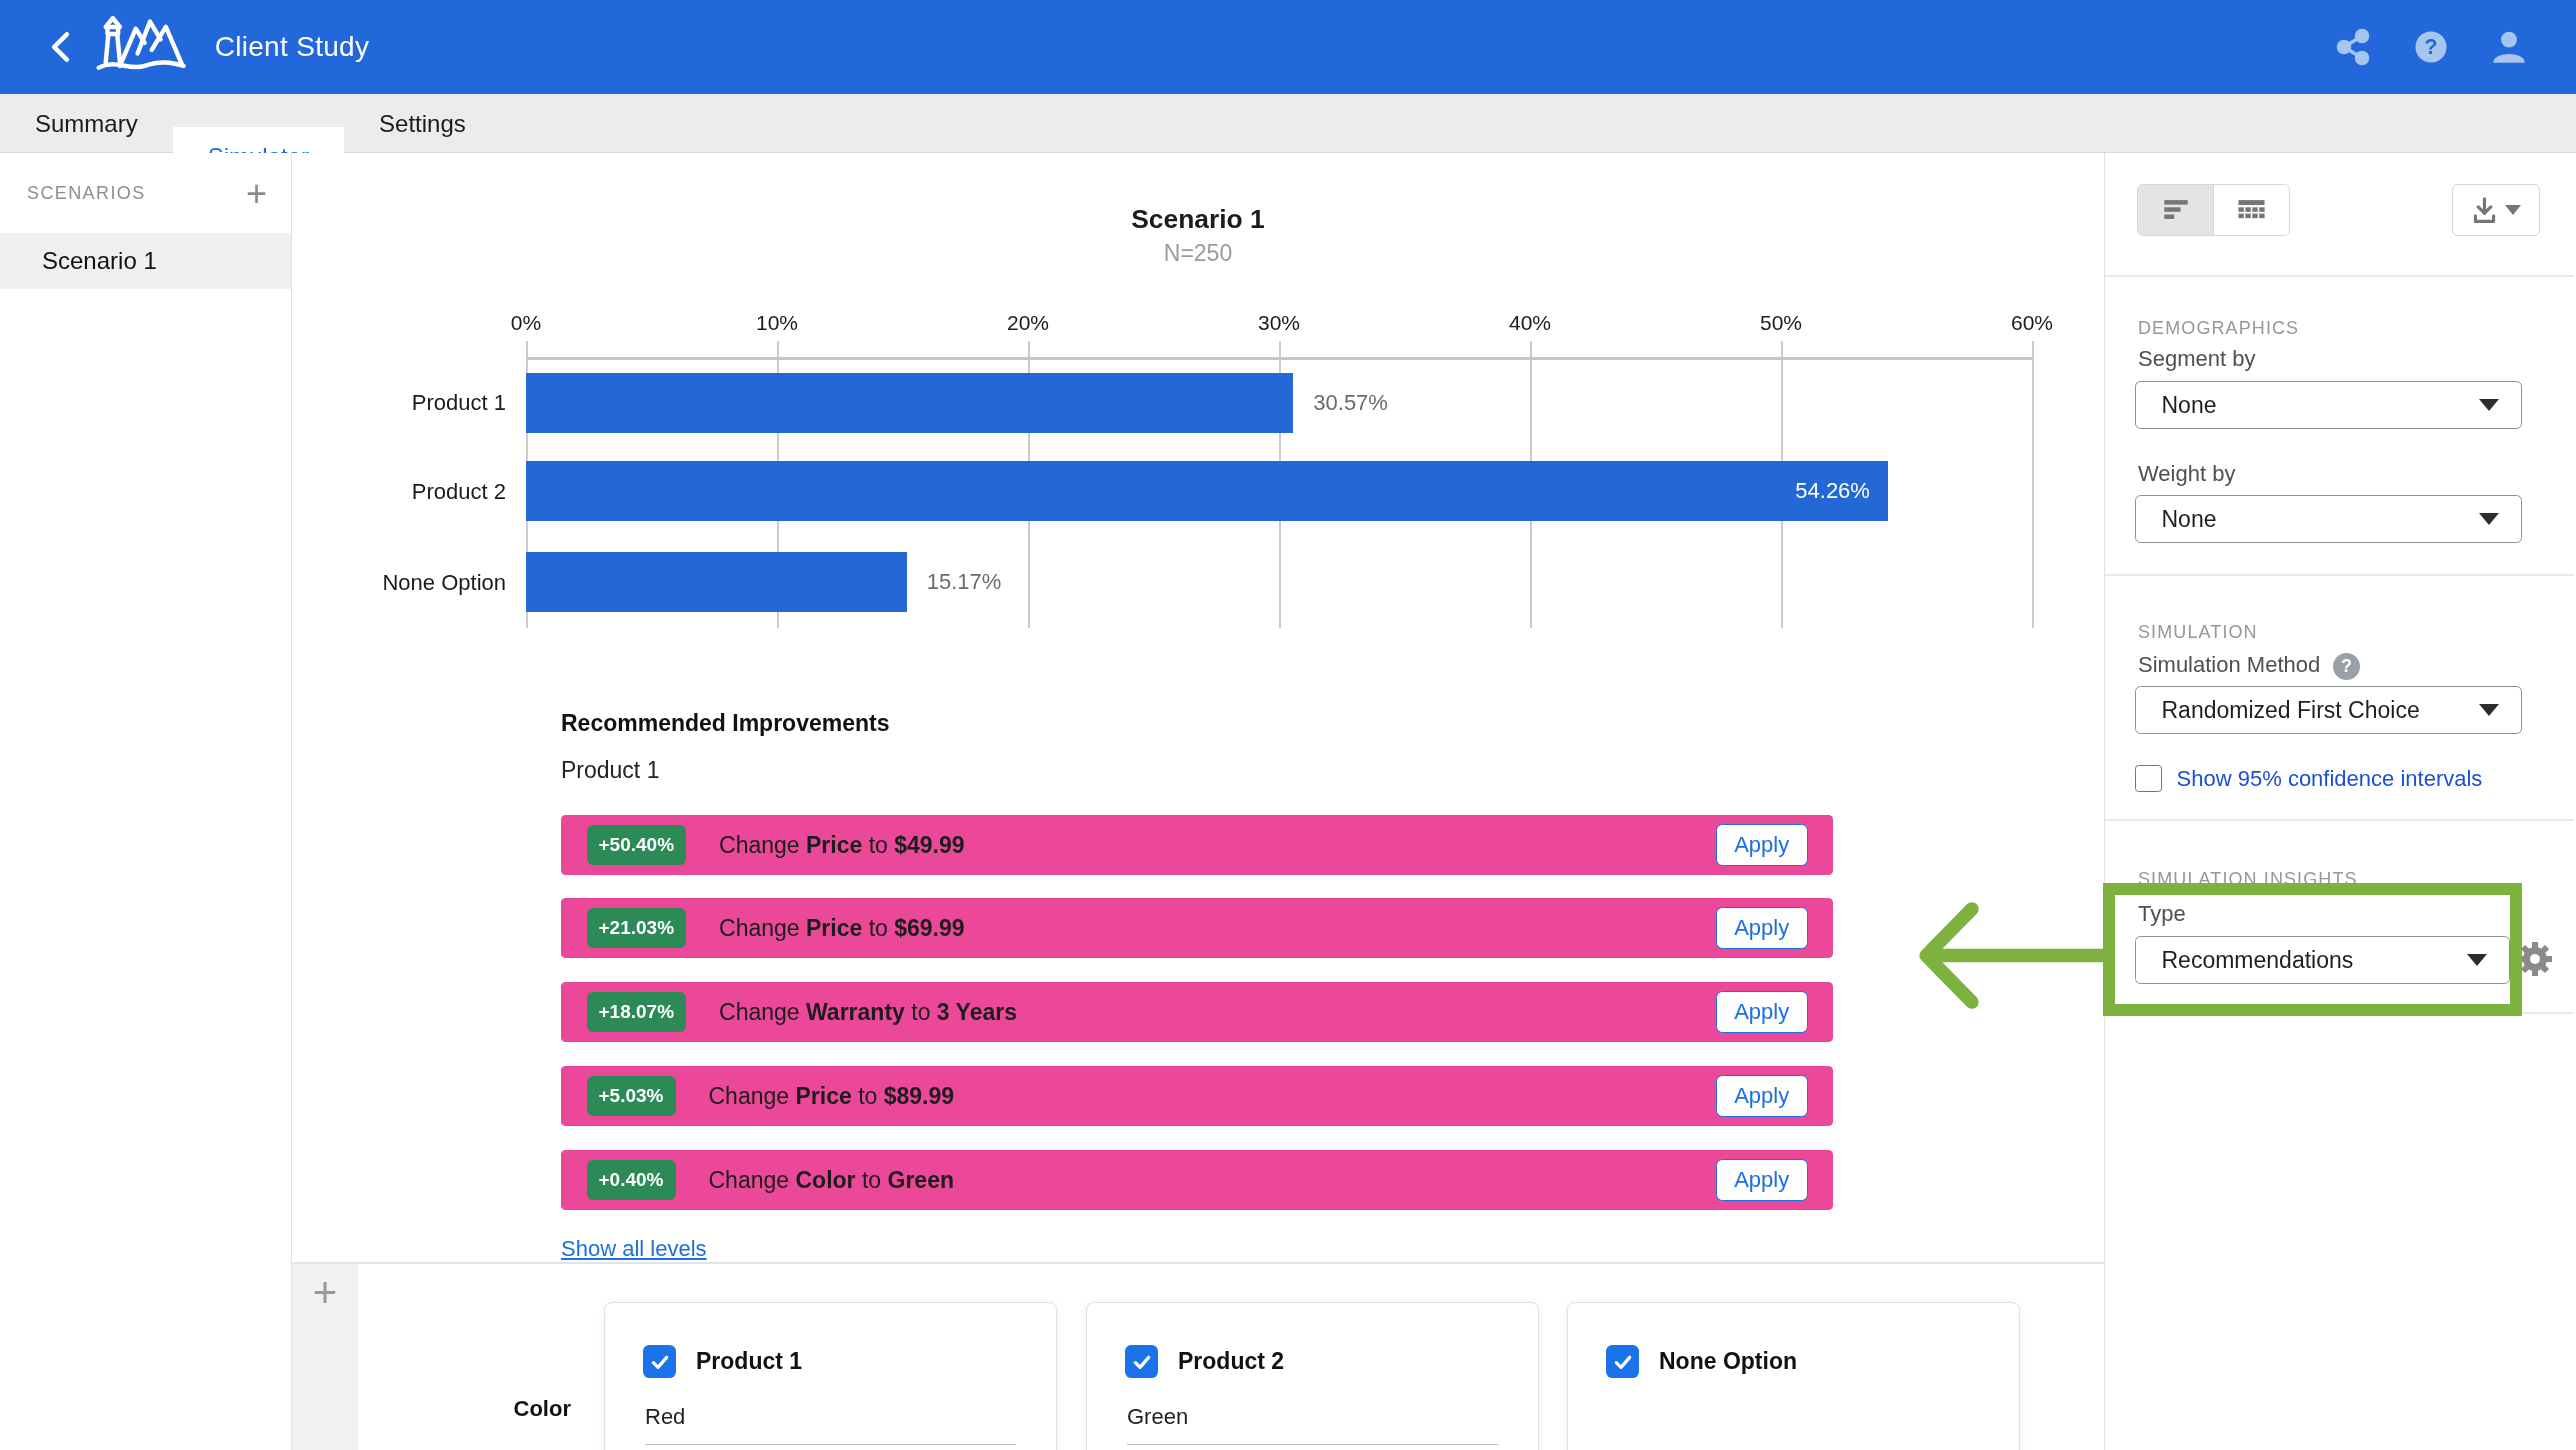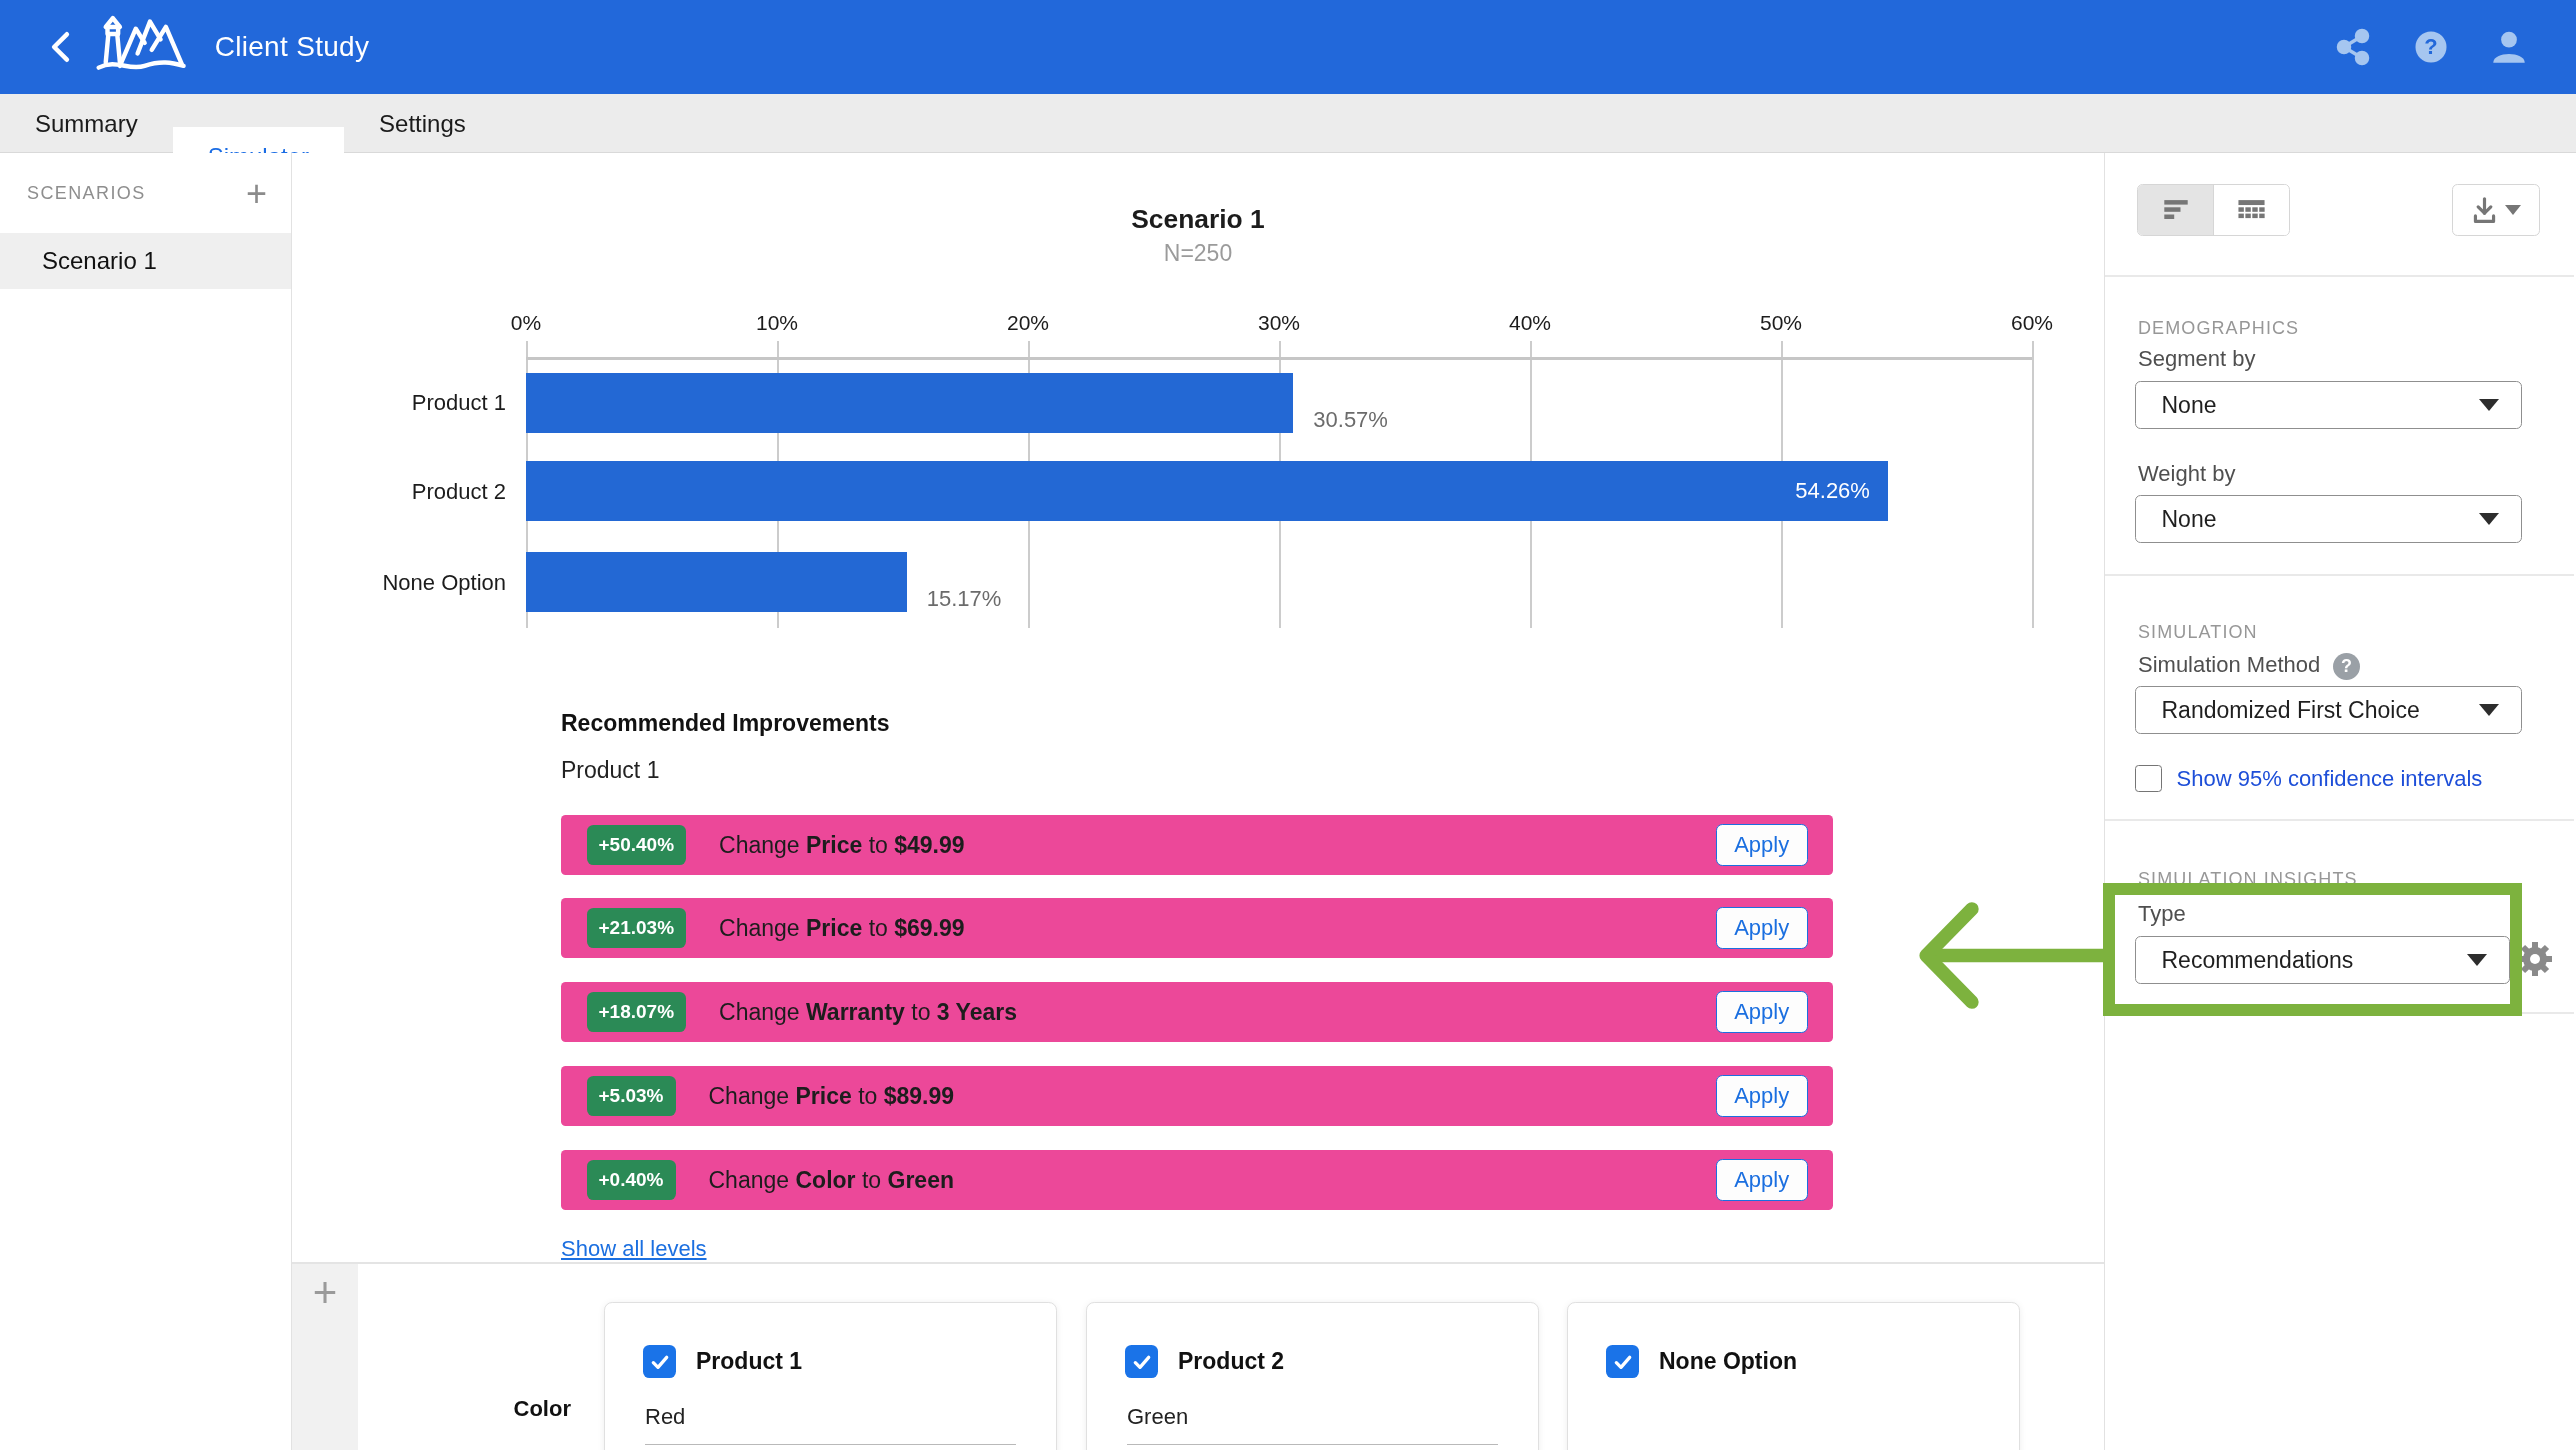--- a/index.html
+++ b/index.html
@@ -34,21 +34,21 @@
 
   
   .chart-title { position:absolute; top:51px; left:0; width:100%; text-align:center;
     font-size:26.4px; font-weight:700; color:#1c1c1c; }
   .chart-sub { position:absolute; top:87px; left:0; width:100%; text-align:center;
     font-size:23px; color:#9b9b9b; }
   .chart-area { position:absolute; left:234px; top:158px; width:1506px; height:346px; }
   .tick { position:absolute; top:0; transform:translateX(-50%); font-size:21px; color:#1c1c1c; }
   .gridline { position:absolute; top:30px; height:287px; width:1.8px; background:#ccc; }
   .topline { position:absolute; top:46px; left:0; width:100%; height:2.7px; background:#c6c6c6; }
-  .bar-row { position:absolute; left:0; width:100%; height:60px; display:flex; align-items:flex-end; }
+  .bar-row { position:absolute; left:0; width:100%; height:60px; display:flex; align-items:center; }
   .bar { height:100%; background:#2368d4; position:relative; }
   .pct-out { margin-left:20px; font-size:22px; color:#6b6b6b; white-space:nowrap; }
   .pct-in { position:absolute; right:18px; top:50%; transform:translateY(-50%); font-size:22px; color:#fff; }
   .cat { position:absolute; left:0; width:214px; text-align:right; height:60px; line-height:60px;
     font-size:22px; color:#1c1c1c; }
 
   
   .rec-title { position:absolute; left:269px; top:557px; font-size:23px; font-weight:700; color:#111; }
   .rec-sub { position:absolute; left:269px; top:604px; font-size:23px; color:#222; }
   .rec-row { position:absolute; left:269px; width:1272px; height:60px; background:#ec4899; border-radius:4.6px;

